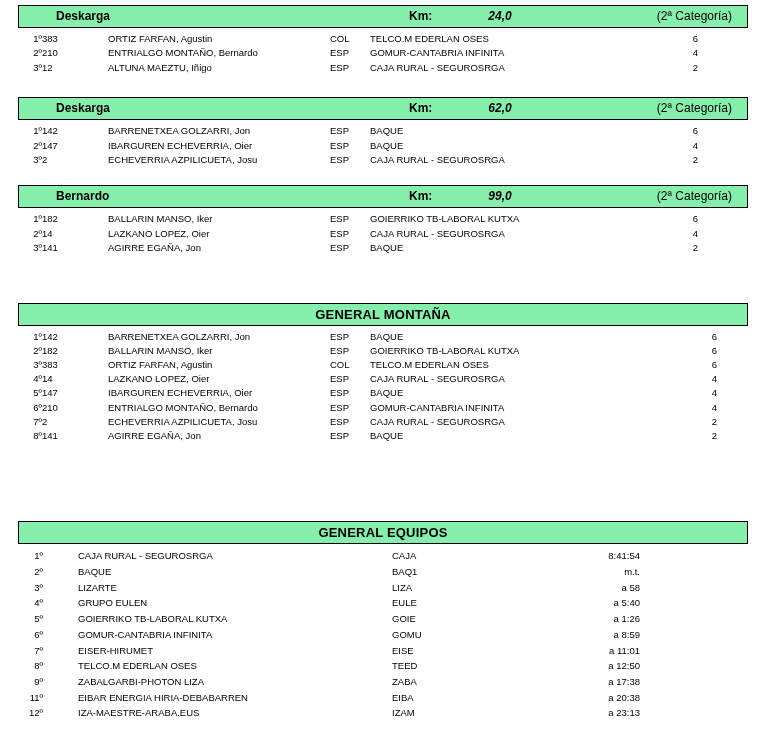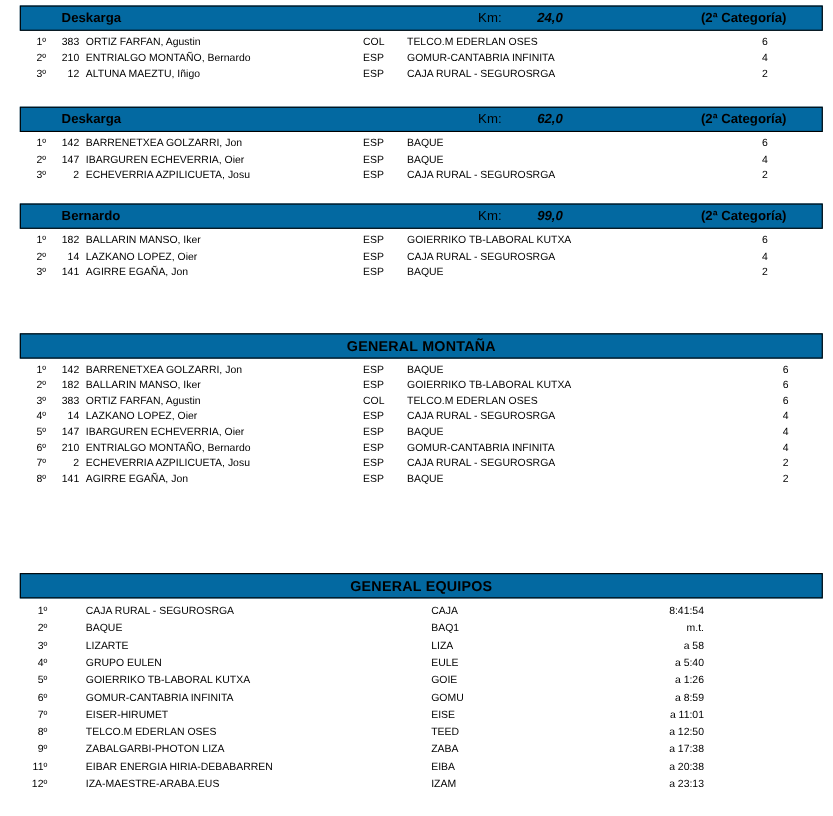--- a/index.html
+++ b/index.html
@@ -13,42 +13,42 @@
   .page {
     width: 757px; height: 742px;
     padding: 5px 9px 0 18px;
   }
   
   .header-box {
     position: relative;
     width: 100%;
     height: 23px;
     border: 1px solid #000000;
-    background: #0369a1;
+    background: #86efac;
   }
   .header-box .box-title {
     position: absolute; left: 37px; top: 0;
     line-height: 21px;
     font-size: 12px; font-weight: bold;
     white-space: nowrap;
   }
   .header-box .km-label {
     position: absolute; left: 390px; top: 0; width: 47px;
-    line-height: 21px; text-align: right;
-    font-size: 12px; font-weight: normal;
+    line-height: 21px; text-align: left;
+    font-size: 12px; font-weight: bold;
   }
   .header-box .km-value {
     position: absolute; left: 453px; top: 0; width: 56px;
     line-height: 21px; text-align: center;
     font-size: 12px; font-weight: bold; font-style: italic;
   }
   .header-box .category {
-    position: absolute; right: 32px; top: 0;
+    position: absolute; right: 15px; top: 0;
     line-height: 21px; text-align: left;
-    font-size: 12px; font-weight: bold;
+    font-size: 12px; font-weight: normal;
     white-space: nowrap;
   }
   .header-box.centered .box-title-center {
     display: block; width: 100%;
     line-height: 21px; text-align: center;
     font-size: 13px; font-weight: bold;
     letter-spacing: 0.2px;
   }
   
   .rows { margin-top: 4px; }
@@ -57,22 +57,22 @@
     grid-template-columns: 24px 30px 258px 40px 248px 80px auto;
     line-height: 14.4px;
     font-size: 9.5px;
     white-space: nowrap;
   }
   .montana .rider-row {
     grid-template-columns: 24px 30px 258px 40px 248px 99px auto;
     line-height: 14.2px;
   }
   .rider-row .pos   { text-align: right; }
-  .rider-row .bib   { text-align: right; }
-  .rider-row .name  { padding-left: 6px; overflow: hidden; }
+  .rider-row .bib   { }
+  .rider-row .name  { padding-left: 6px; overflow: hidden; margin-left: 30px; }
   .rider-row .country { padding-left: 0; }
   .rider-row .team  { overflow: hidden; }
   .rider-row .points{ text-align: right; }
 
   .equipos-row {
     display: grid;
     grid-template-columns: 25px 349px 126px 122px auto;
     line-height: 15.7px;
     font-size: 9.5px;
     white-space: nowrap;

